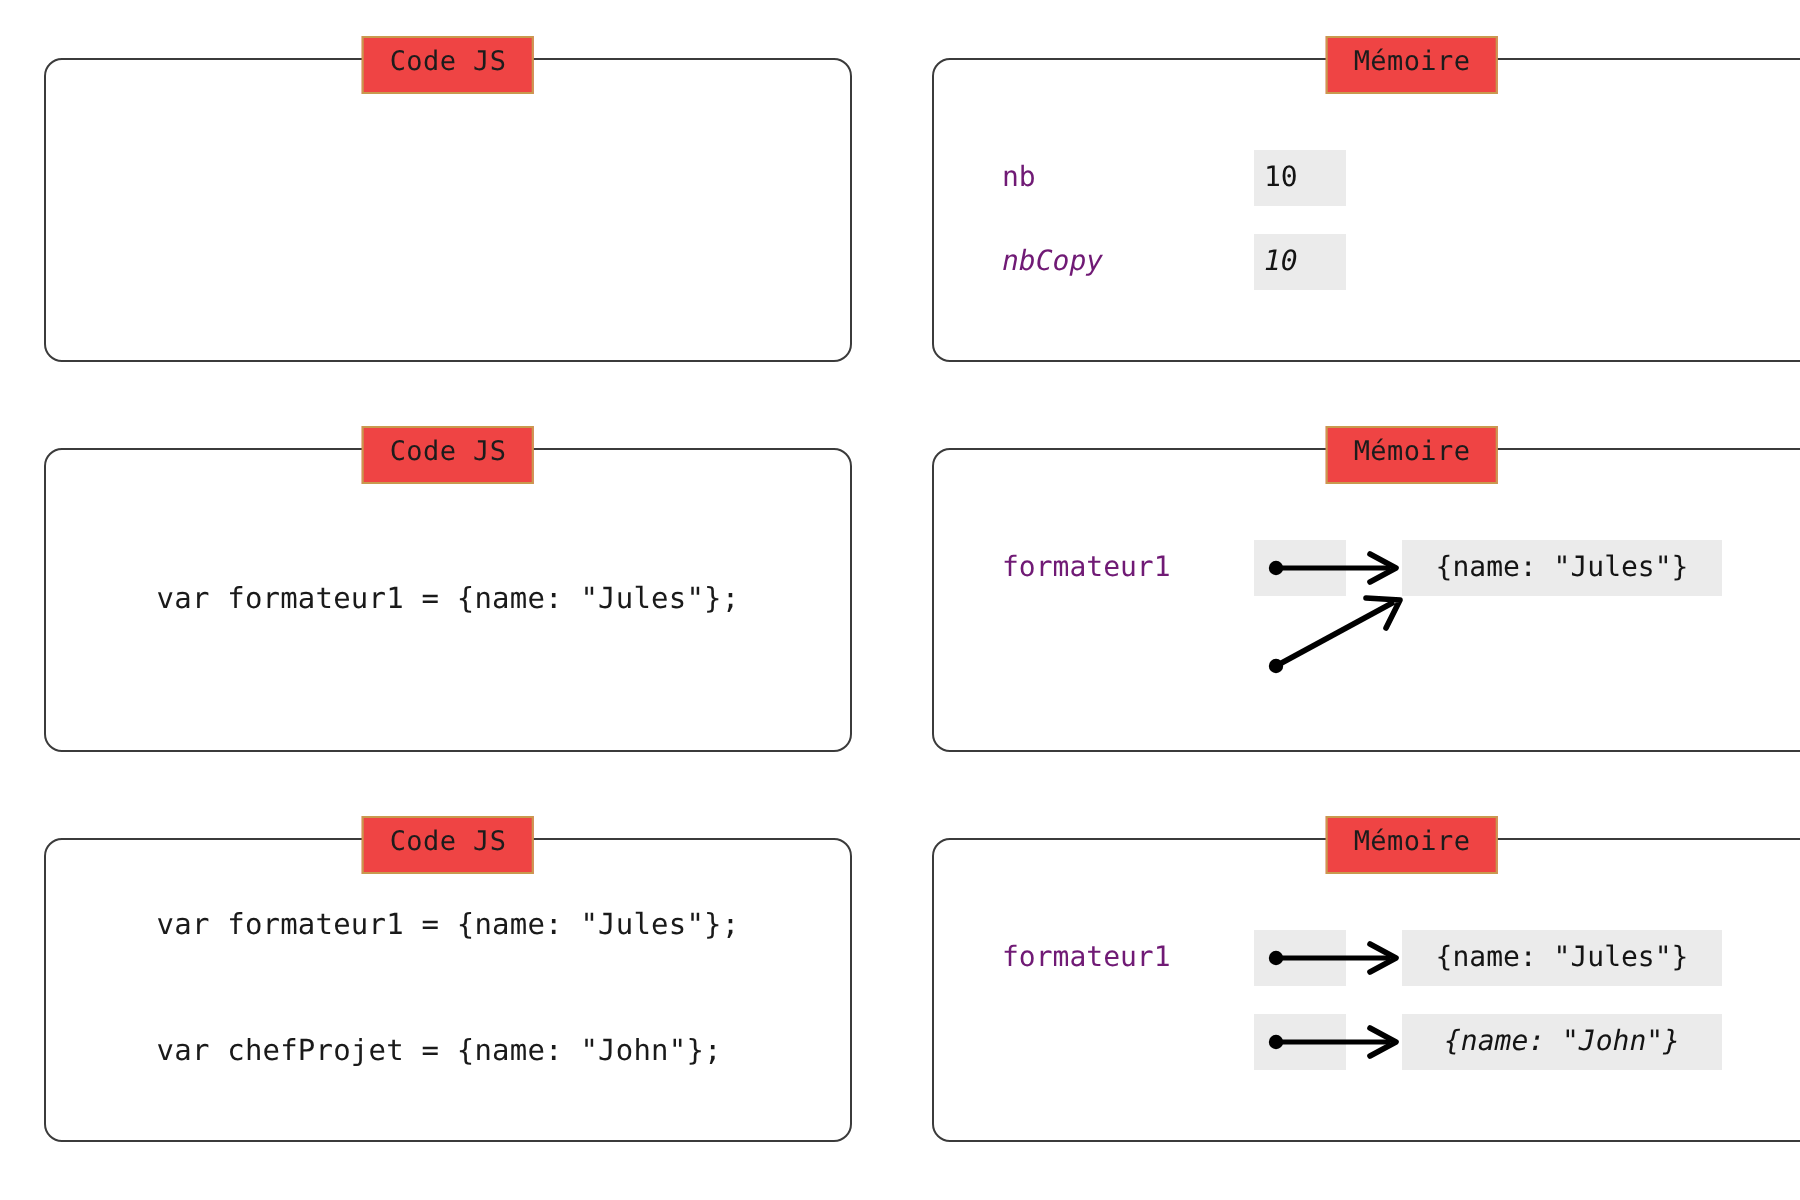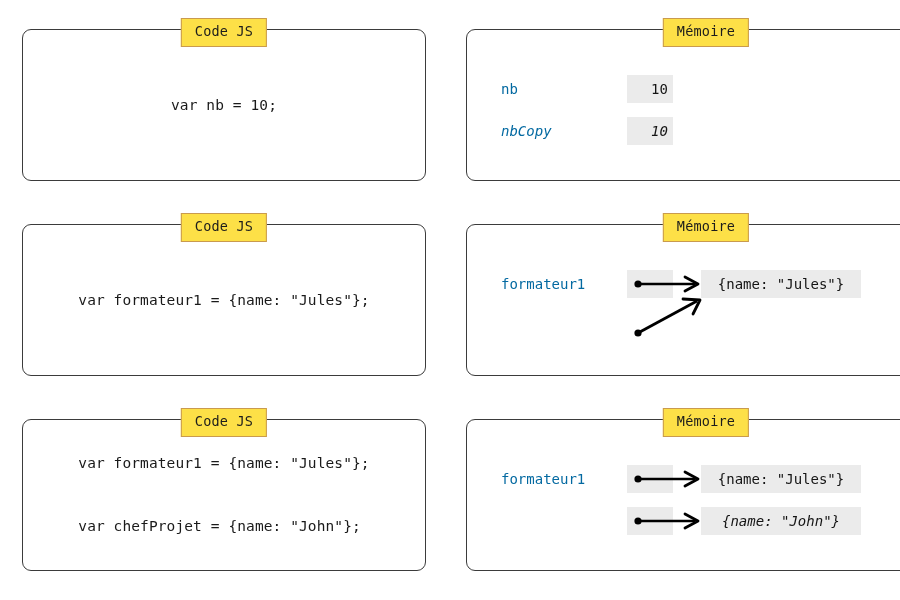--- a/index.html
+++ b/index.html
@@ -42,21 +42,21 @@
     background: #ffffff;
   }
   .panel-code { left: 22px;  width: 404px; }
   .panel-mem  { left: 466px; width: 480px; }
 
   .tab {
     position: absolute;
     top: -12px;
     left: 50%;
     transform: translateX(-50%);
-    background: #fde047;
+    background: #ef4444;
     border: 1px solid #c99a4e;
     color: #1c1c1c;
     font-size: 13.5px;
     line-height: 1;
     padding: 6px 13px 7px 13px;
     white-space: nowrap;
     letter-spacing: 0.2px;
   }
 
   
@@ -92,21 +92,21 @@
   .mem-row-0 { top: 42px; }
   .mem-row-1 { top: 84px; font-style: italic; }
 
   .var-label {
     position: absolute;
     left: 34px;
     top: 0;
     height: 34px;
     line-height: 34px;
     font-size: 14px;
-    color: #0369a1;
+    color: #701a75;
     white-space: pre;
   }
 
   .slot {
     position: absolute;
     left: 160px;
     top: 3px;
     width: 46px;
     height: 28px;
     background: #ebebeb;
@@ -114,21 +114,21 @@
   .slot-value {
     position: absolute;
     left: 0; top: 0;
     width: 100%; height: 28px;
     line-height: 28px;
     text-align: center;
     font-size: 14px;
     color: #141414;
     white-space: pre;
   }
-  .slot-value.left-pad { text-align: left; padding-left: 24px; box-sizing: border-box; }
+  .slot-value.left-pad { text-align: left; padding-left: 5px; box-sizing: border-box; }
 
   .obj-box {
     position: absolute;
     left: 234px;
     top: 3px;
     width: 160px;
     height: 28px;
     background: #ebebeb;
     font-size: 14px;
     line-height: 28px;
@@ -150,21 +150,20 @@
 <body>
 
 <div class="board">
 
   <div class="row row-0">
 
     <div class="panel panel-code">
       <div class="tab">Code JS</div>
       <div class="code-body">
         <div class="code-lines">
-          <span class="code-line">var nb = 10;</span>
         </div>
       </div>
     </div>
 
     <div class="panel panel-mem">
       <div class="tab">Mémoire</div>
       <div class="mem-body">
 
         <div class="mem-row mem-row-0">
           <span class="var-label">nb</span>

